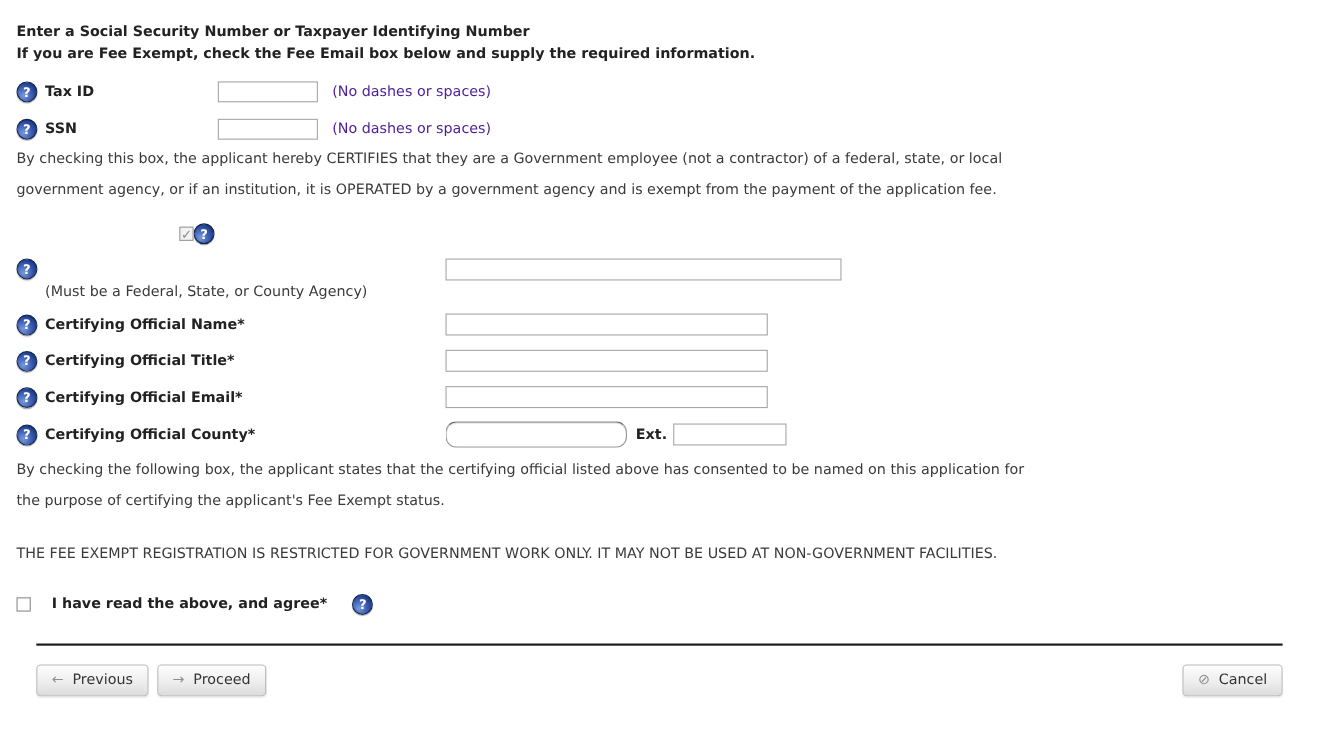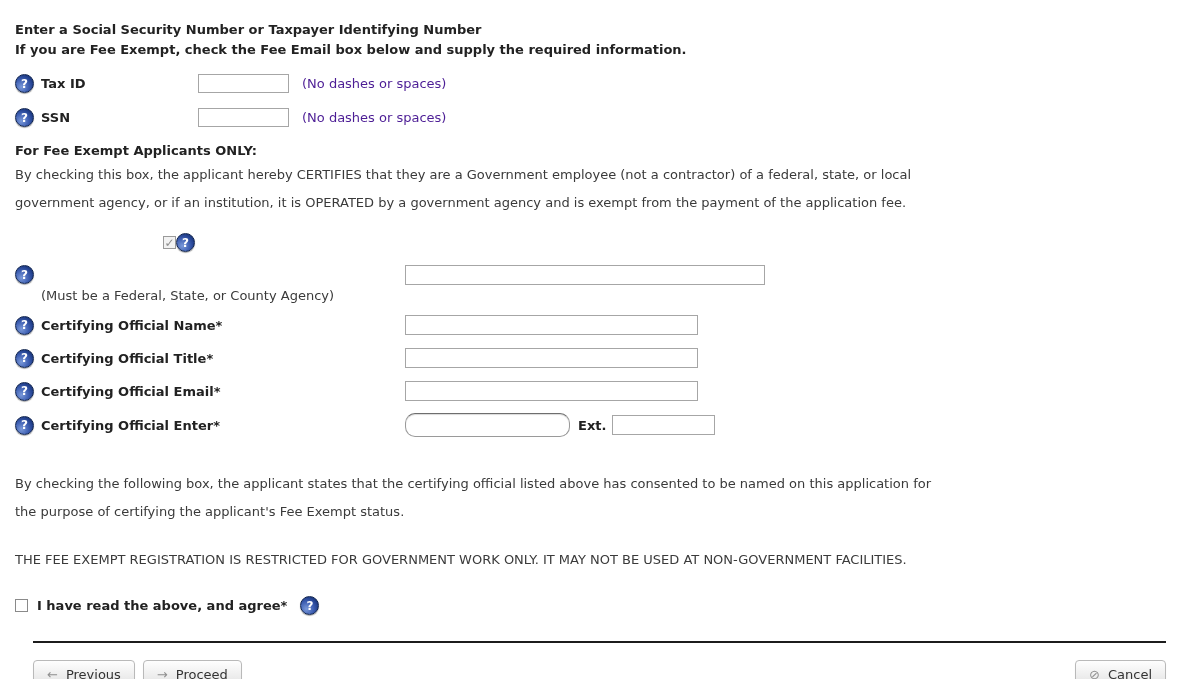--- a/index.html
+++ b/index.html
@@ -58,21 +58,21 @@
   .input-lg { width:360px; height:20px; border:1px solid #a6a6a6; background:#fff; font-size:12px; padding:0 3px; }
   .input-md { width:293px; height:20px; border:1px solid #a6a6a6; background:#fff; font-size:12px; padding:0 3px; }
   .input-phone {
     width:165px; height:24px; border:1px solid #9a9a9a; border-top-color:#6e6e6e;
     border-radius:10px; background:#fff; font-size:12px; padding:0 8px;
     box-shadow: inset 0 1px 1px rgba(0,0,0,0.15);
   }
   .ext-label { font-weight:bold; color:#222; margin:0 6px 0 8px;text-align:center; }
   .input-ext { width:103px; height:20px; border:1px solid #a6a6a6; background:#fff; font-size:12px; padding:0 3px; }
 
-  .agree-row { display:flex; align-items:center; gap:9px; margin-top:22px; }
+  .agree-row { display:flex; align-items:center; gap:19px; margin-top:22px; }
   .agree-label { font-weight:bold; color:#222; margin-right:4px; }
 
   
   .footer { margin: 26px 17px 0 18px; border-top: 2px solid #1c1c1c; padding-top: 17px;
             display:flex; justify-content:space-between; align-items:center; padding-bottom:24px; }
   .btn {
     display:inline-flex; align-items:center; gap:8px;
     font-family: "DejaVu Sans", "Liberation Sans", sans-serif;
     font-size:13px; color:#333;
     background: linear-gradient(#fefefe, #ececec 60%, #dcdcdc);
@@ -102,21 +102,20 @@
 
   <div class="row tax-row">
     <div class="tax-label">
       <span class="help">?</span>
       <span>SSN</span>
     </div>
     <input class="tax-input" type="text" value="" style="">
     <span class="hint">(No dashes or spaces)</span>
   </div>
 
-  <div class="section-head" style="margin-top:15px;">For Fee Exempt Applicants ONLY:</div>
   <div class="para" style="margin-top:3px;">By checking this box, the applicant hereby CERTIFIES that they are a Government employee (not a contractor) of a federal, state, or local government agency, or if an institution, it is OPERATED by a government agency and is exempt from the payment of the application fee.</div>
 
   <div class="cert-row">
     <span style="width:148px;"></span>
     <span class="checkbox disabled checked"></span>
     <span class="help">?</span>
   </div>
 
 
   <div class="cf-row" style="margin-top:13px; align-items:flex-start;">
@@ -149,28 +148,28 @@
     <div class="cf-label" style="align-items:center;">
       <span class="help">?</span>
       <span>Certifying Official Email*</span>
     </div>
     <input class="input-md" type="text" value="" style="">
   </div>
 
   <div class="cf-row" style="margin-top:12px;">
     <div class="cf-label" style="align-items:center;">
       <span class="help">?</span>
-      <span>Certifying Official Enter*</span>
+      <span>Certifying Official County*</span>
     </div>
     <input class="input-phone" type="text" value="" style="">
     <span class="ext-label">Ext.</span>
     <input class="input-ext" type="text" value="" style="">
   </div>
 
-  <div class="para" style="margin-top:33px;">By checking the following box, the applicant states that the certifying official listed above has consented to be named on this application for the purpose of certifying the applicant's Fee Exempt status.</div>
+  <div class="para" style="margin-top:7px;">By checking the following box, the applicant states that the certifying official listed above has consented to be named on this application for the purpose of certifying the applicant's Fee Exempt status.</div>
   <div class="para" style="margin-top:20px; max-width:900px;">THE FEE EXEMPT REGISTRATION IS RESTRICTED FOR GOVERNMENT WORK ONLY. IT MAY NOT BE USED AT NON-GOVERNMENT FACILITIES.</div>
 
   <div class="agree-row">
     <span class="checkbox"></span>
     <span class="agree-label">I have read the above, and agree*</span>
     <span class="help">?</span>
   </div>
 
   <div class="footer">
     <div class="btn-group">

